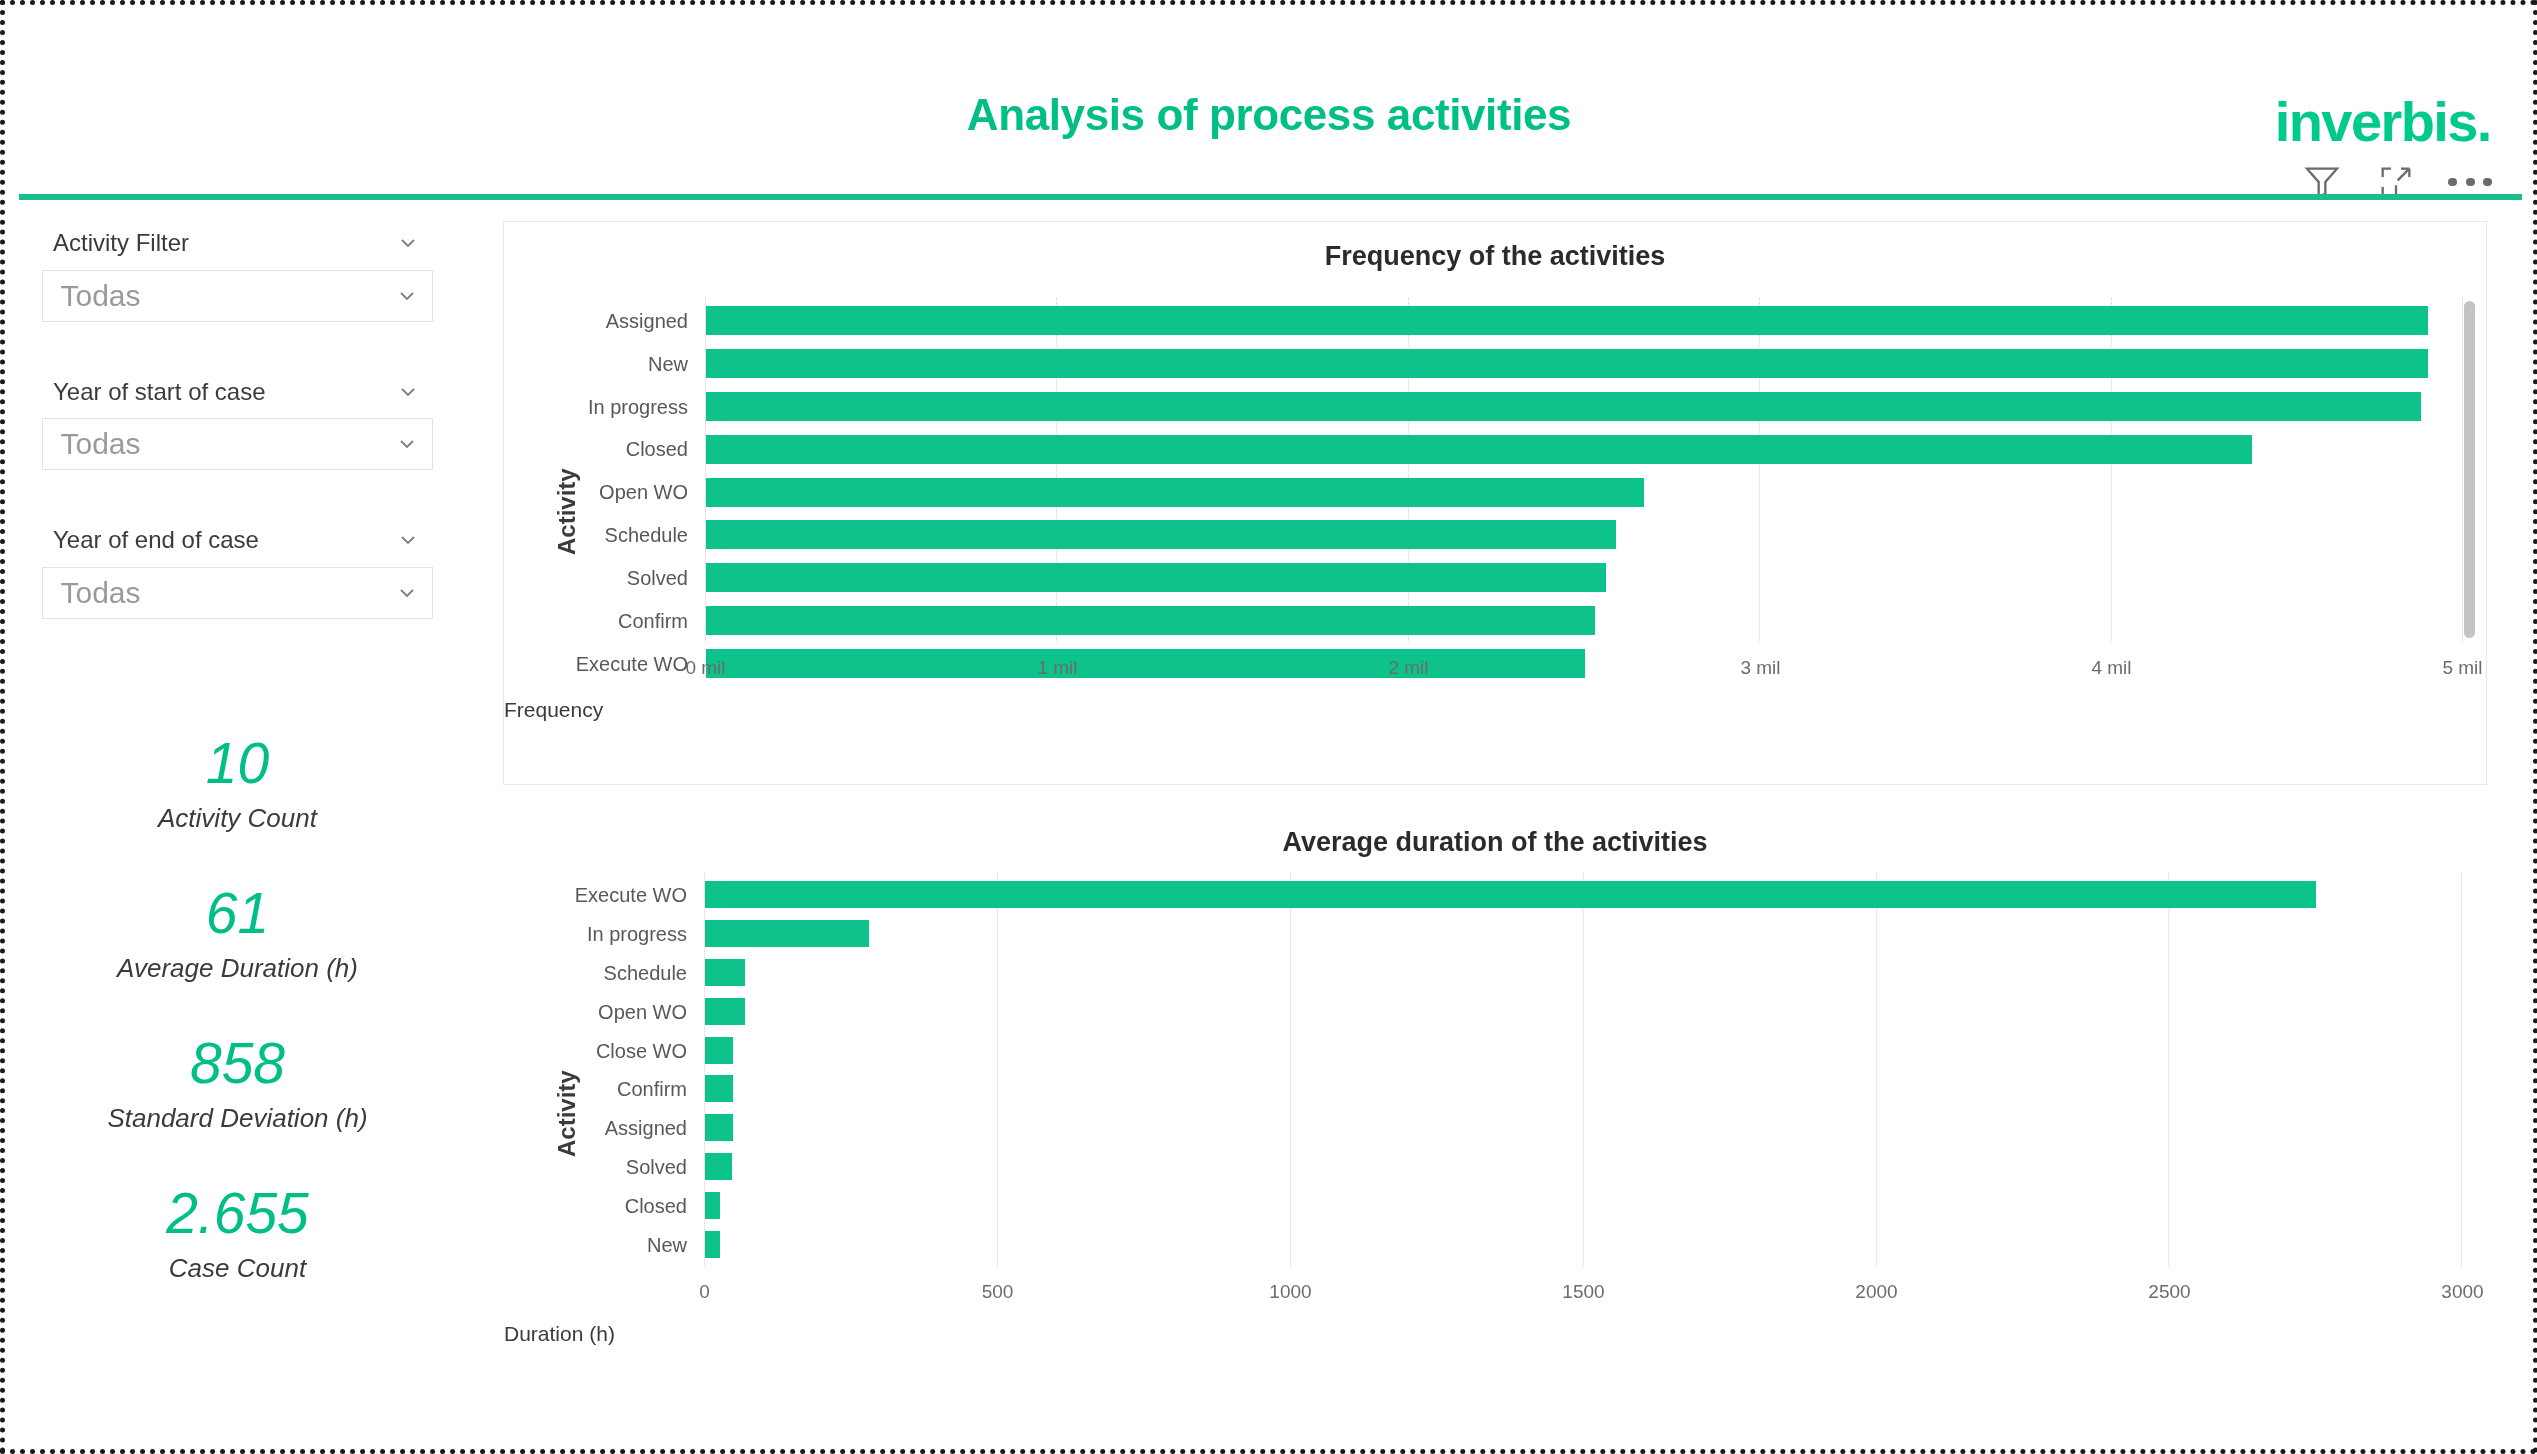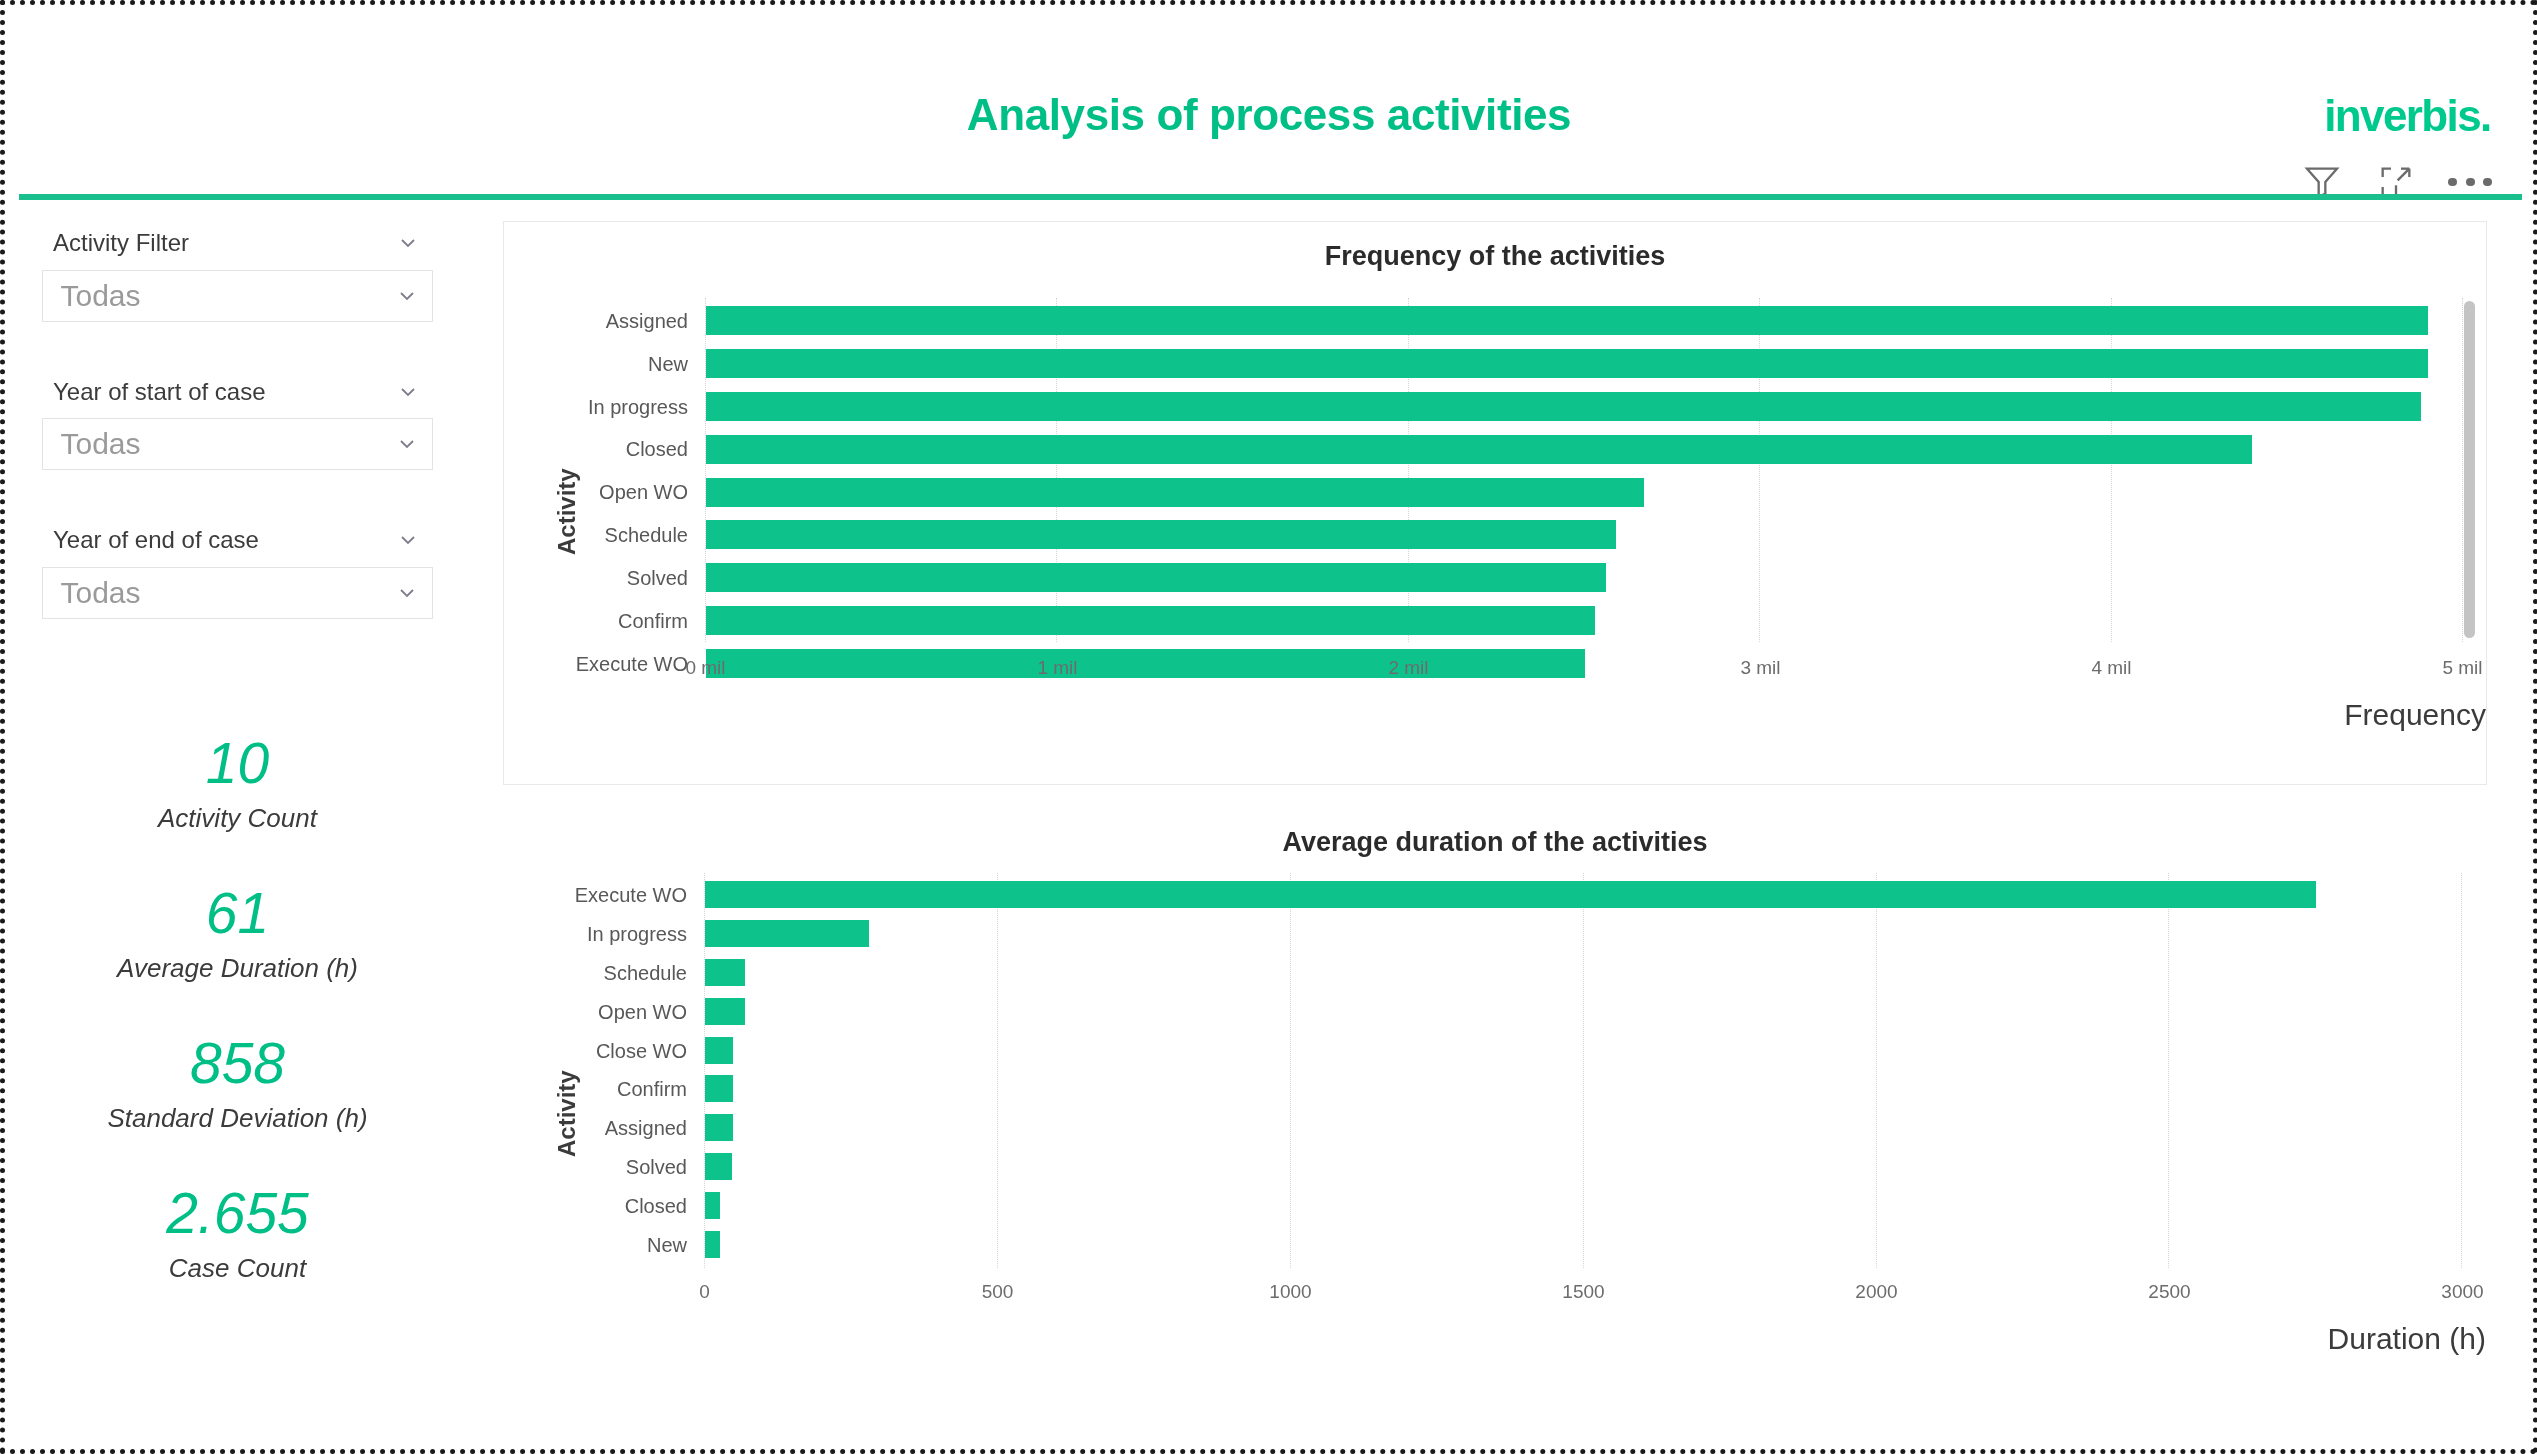--- a/index.html
+++ b/index.html
@@ -22,21 +22,21 @@
   }
   .dash-title {
     position: absolute; left: 0; right: 0; top: 75px;
     text-align: center;
     font-size: 44px; font-weight: 700;
     color: #00bf86;
     letter-spacing: -0.4px;
   }
   .brand-logo {
     position: absolute; right: 28px; top: 79px;
-    font-size: 44px; font-weight: 700;
+    font-size: 56px; font-weight: 700;
     color: #00c98d;
     letter-spacing: -1.6px;
     line-height: 1;
   }
   .header-icons {
     position: absolute; right: 28px; top: 147px;
     display: flex; align-items: center; gap: 33px;
   }
   .hicon { width: 41px; height: 41px; display:flex; align-items:center; justify-content:center; cursor: pointer; }
   .dots { display:flex; gap:8.7px; align-items:center; }
@@ -75,21 +75,21 @@
   .card-title {
     text-align: center; font-size: 27px; font-weight: 700; color: #2b2b2b;
     padding-top: 19px;
   }
   .plot-wrap { position: absolute; left: 0; right: 0; top: 0; bottom: 0; }
   .axis-y-title {
     position: absolute; left: 14.3px; font-size: 24px; color: #3b3b3b; font-weight: 700;
     transform: rotate(-90deg); transform-origin: left top; white-space: nowrap;
   }
   .axis-x-title {
-    position: absolute; font-size: 30px; color: #3b3b3b; text-align: right; width: 100%;
+    position: absolute; font-size: 21px; color: #3b3b3b; text-align: left; width: 100%;
   }
   .cat-label {
     position: absolute; right: 0; font-size: 20px; color: #585858;
     text-align: right; white-space: nowrap; line-height: 1;
   }
   .bar { position: absolute; background: #0ec38b; }
   .gridline { position: absolute; width: 1.6px; border-left: 1.6px dotted #d6d6d6; }
   .tick-label { position: absolute; font-size: 19px; color: #6c6c6c; text-align: center; white-space: nowrap; }
   .scrollbar {
     position: absolute; width: 11px; border-radius: 5.6px; background: #c4c4c4;

